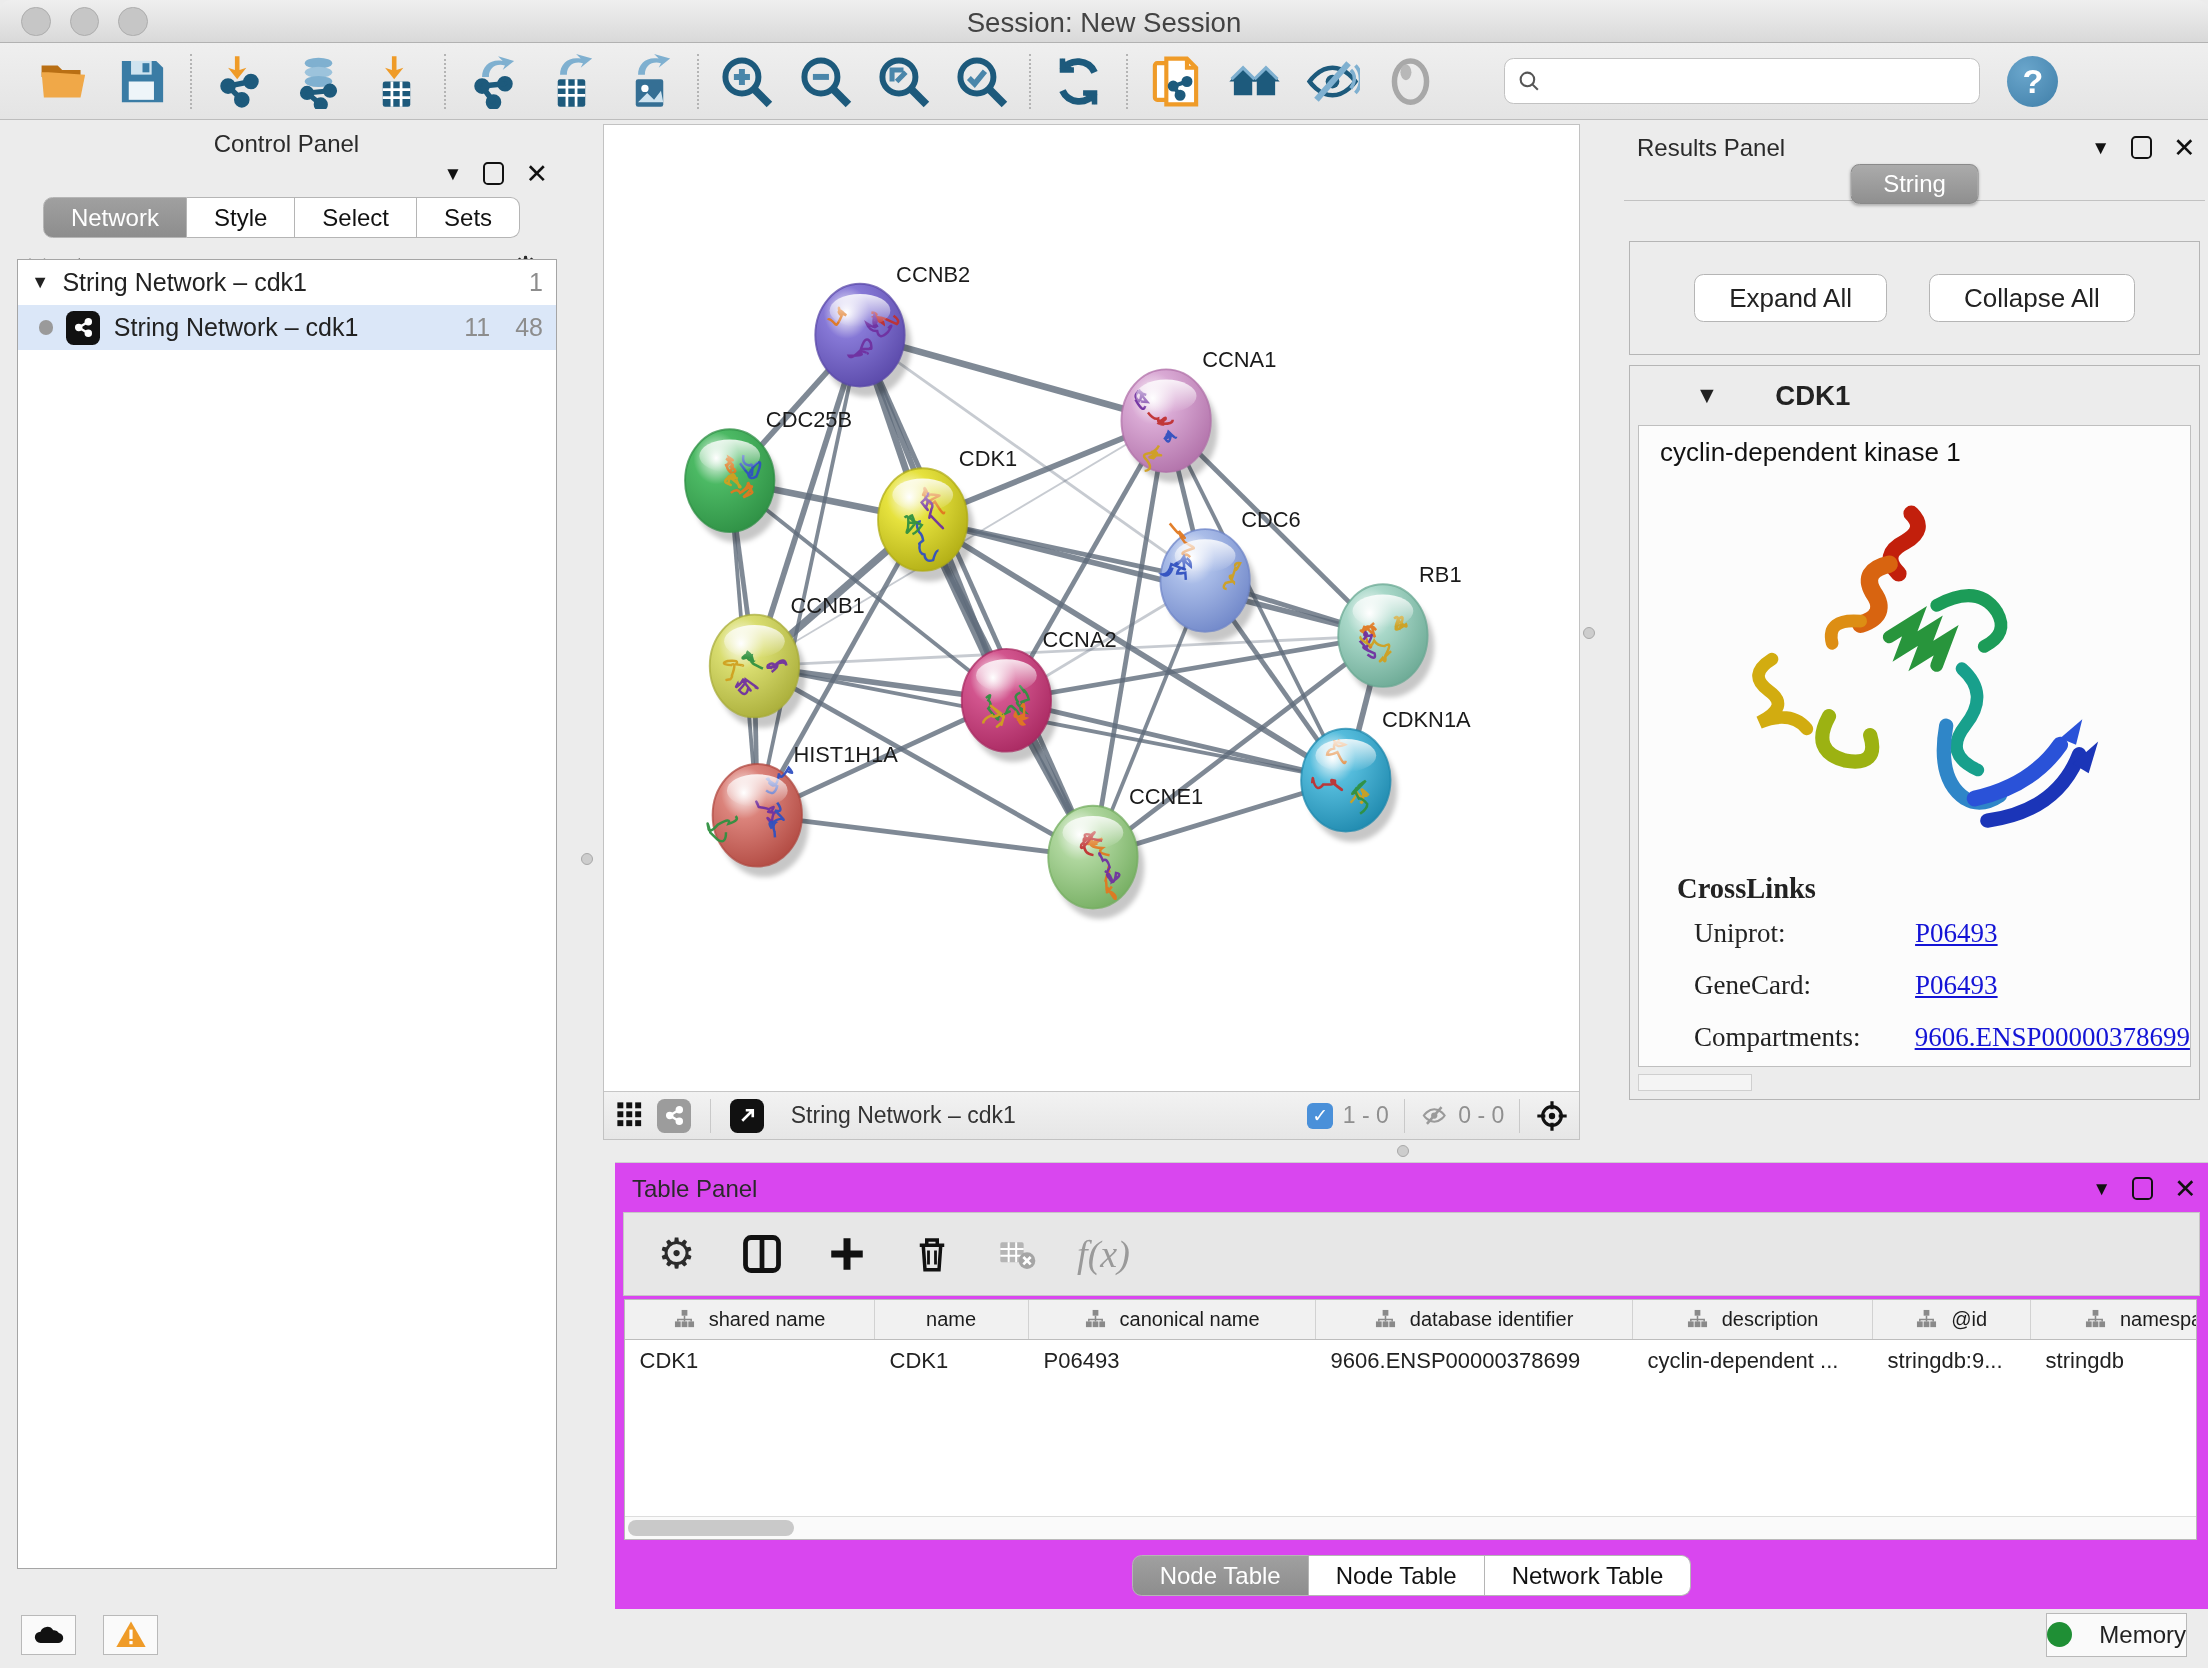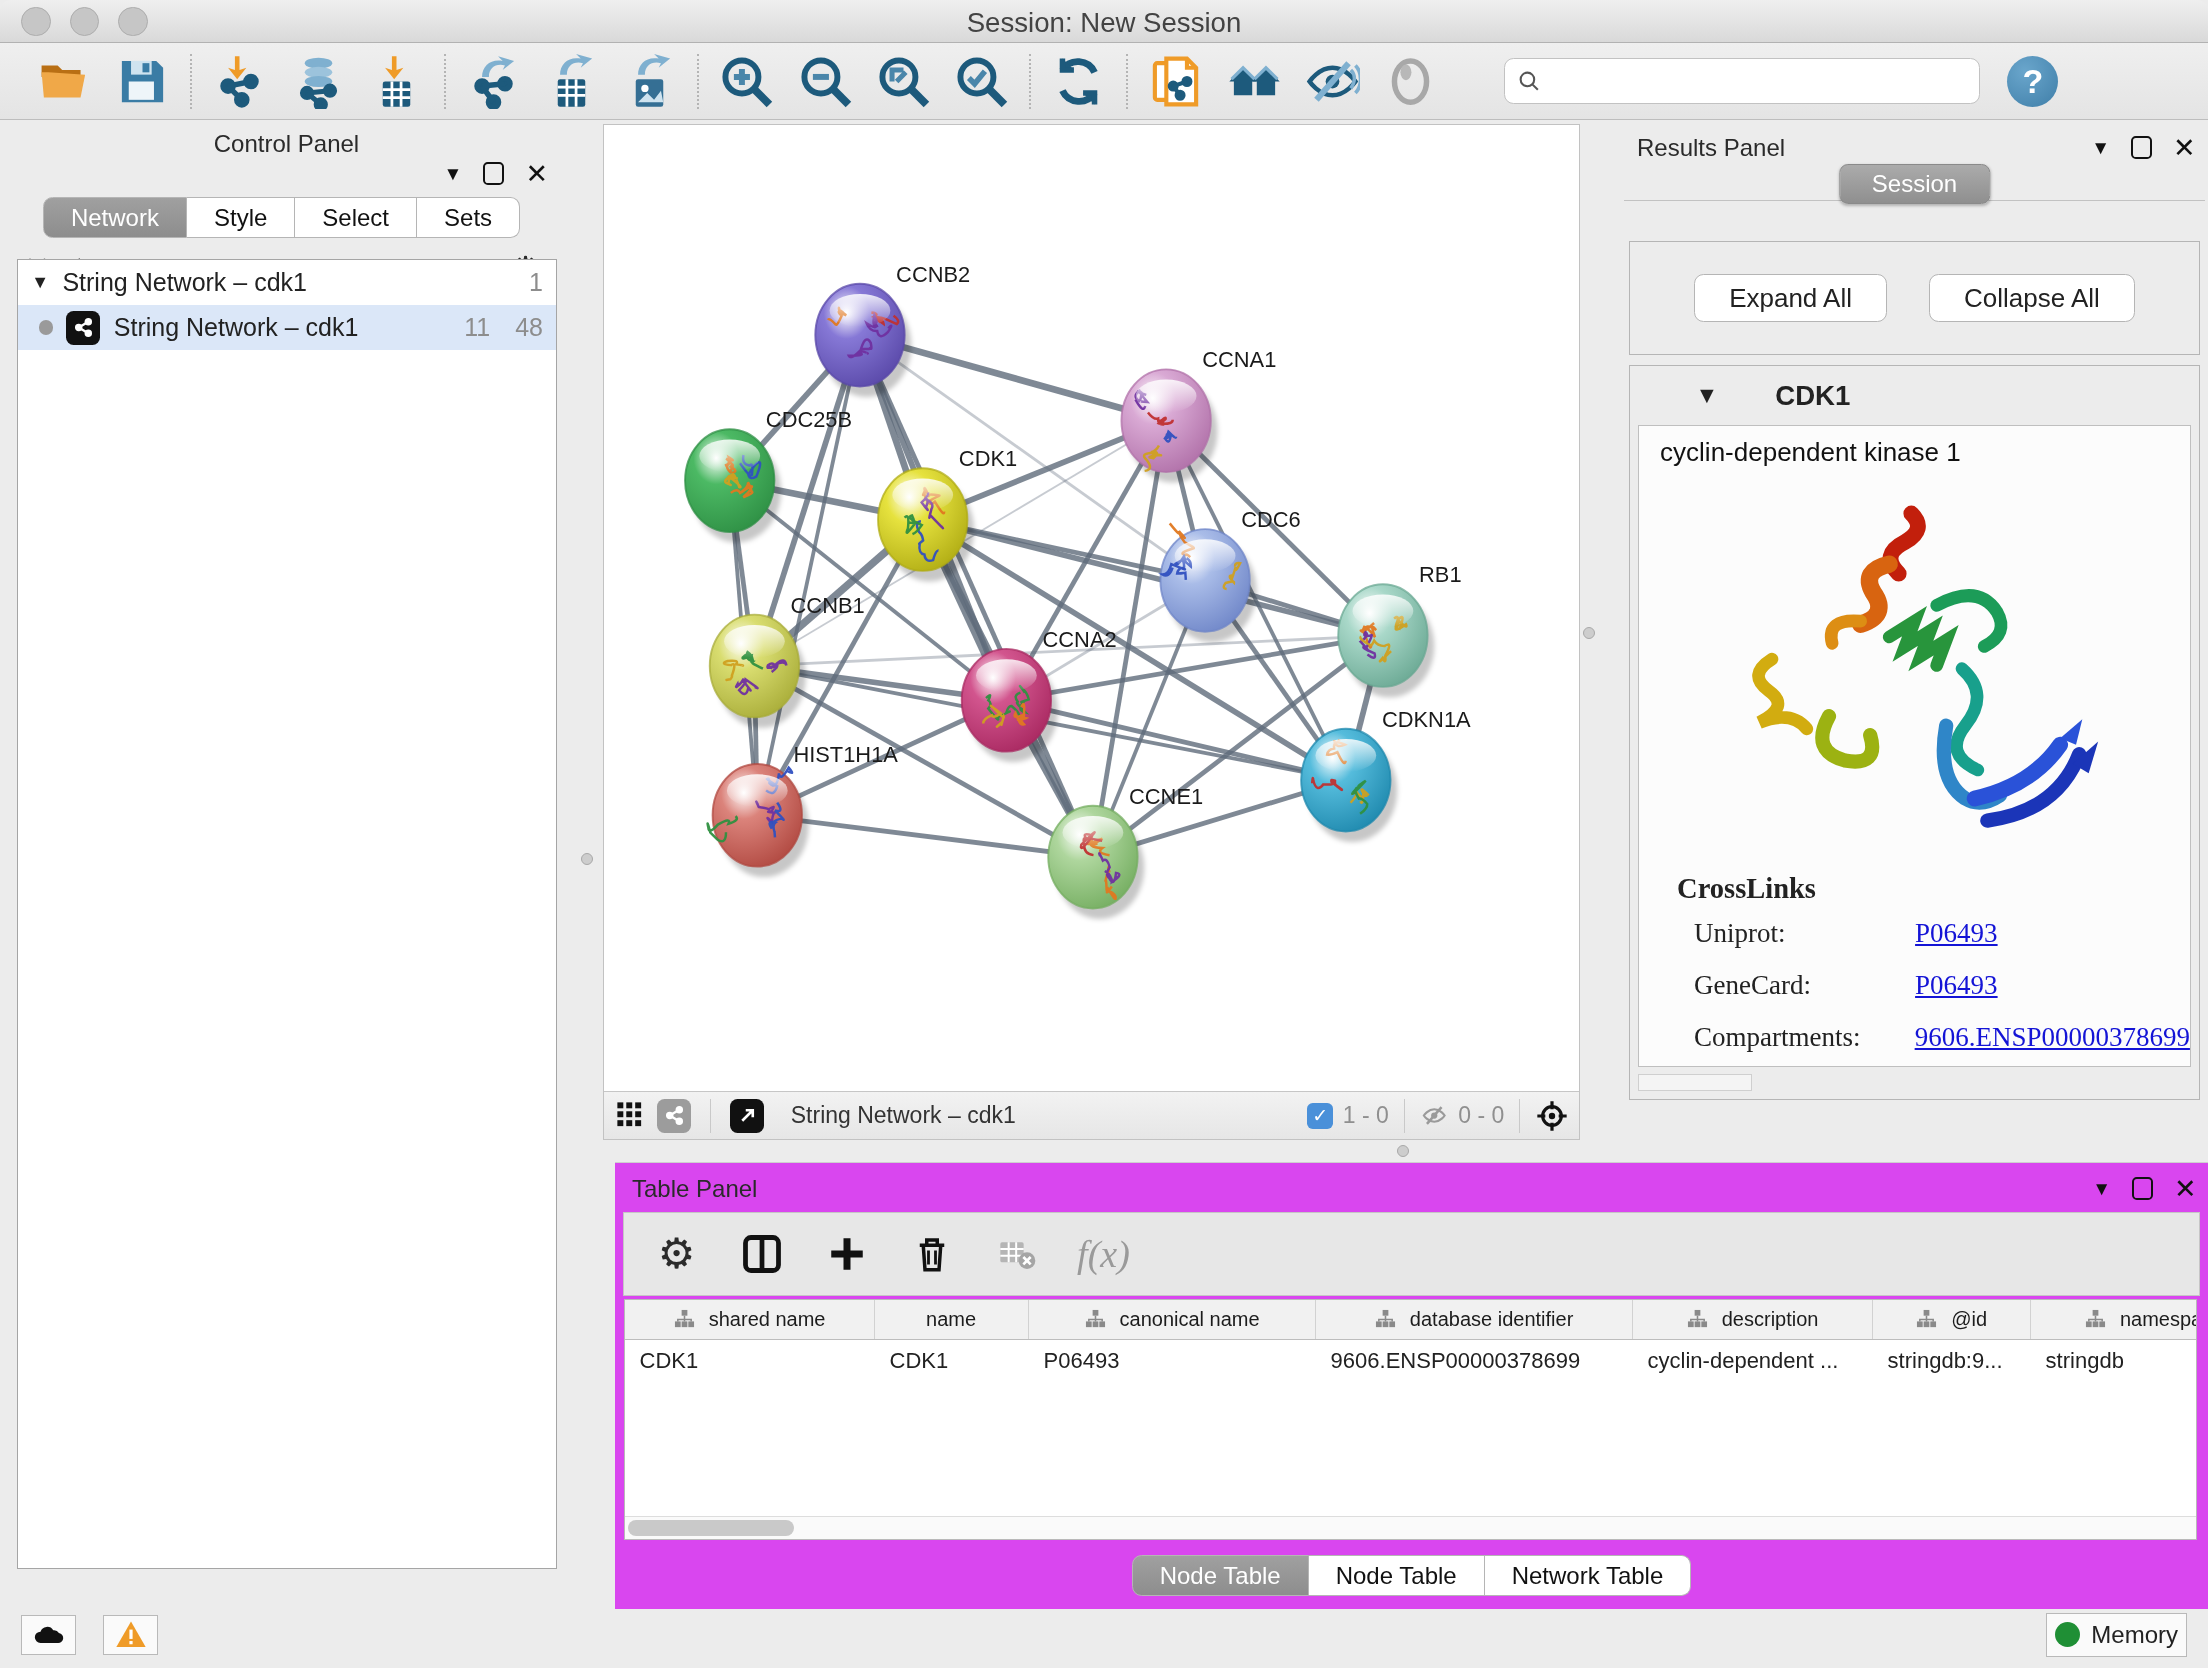--- a/index.html
+++ b/index.html
@@ -134,21 +134,21 @@
   .tp-td { font-size:22px; padding-left:15px; display:flex; align-items:center; flex:none; }
   .tp-hscroll { position:absolute; left:0; right:0; bottom:0; height:23px; background:#fafafa; border-top:1px solid #ddd; }
   .tp-thumb { position:absolute; left:3.8px; top:2.9px; width:166px; height:16px; background:#c9c9c9; border-radius:8.6px; }
   .tp-tabs { position:absolute; left:0; right:0; top:392px; display:flex; justify-content:center; }
 
   
   .statusbar { position:absolute; left:0; top:1609px; width:2208px; height:59px; }
   .sb-btn { position:absolute; top:5.7px; width:55px; height:40px; background:#fafafa;
     border:1.9px solid #b9b9b9; display:flex; align-items:center; justify-content:center; }
   .memory-btn { position:absolute; right:21px; top:3.8px; width:141px; height:44px;
-    background:#fafafa; border:1.9px solid #b9b9b9; display:flex; align-items:center; justify-content:center; gap:11.4px; font-size:24px; }
+    background:#fafafa; border:1.9px solid #b9b9b9; display:flex; align-items:center; justify-content:space-between; gap:11.4px; font-size:24px; }
   .mem-dot { width:25px; height:25px; border-radius:50%; background:#1f8f35; }
 
   .gear-glyph { font-size:32px; color:#2b2b2b; line-height:1; }
   .chev svg { display:block; }
 </style>
 </head>
 <body>
 
 <div class="app">
 
@@ -671,21 +671,21 @@
   <div class="results-panel">
     <div class="panel-titlebar rp-title">
       <span>Results Panel</span>
       <span class="panel-ctrls">
         <span class="pc-tri">▼</span>
         <span class="pc-box"></span>
         <span class="pc-x">✕</span>
       </span>
     </div>
     <div class="rp-body">
-      <span class="rp-tab">Session</span>
+      <span class="rp-tab">String</span>
       <div class="rp-btnbox">
         <span class="rp-btn">Expand All</span>
         <span class="rp-btn">Collapse All</span>
       </div>
       <div class="rp-section">
         <div class="rp-sec-head">
           <span class="tri">▼</span>
           <span class="rp-gene">CDK1</span>
         </div>
         <div class="rp-content">

